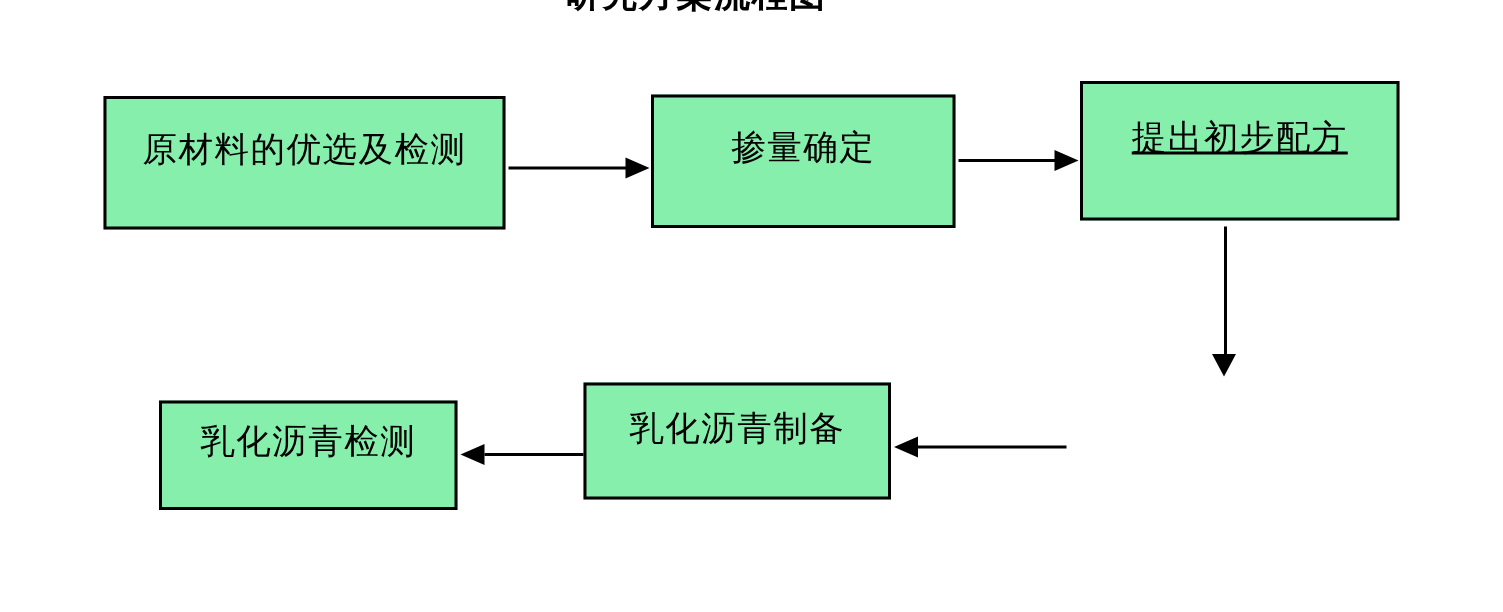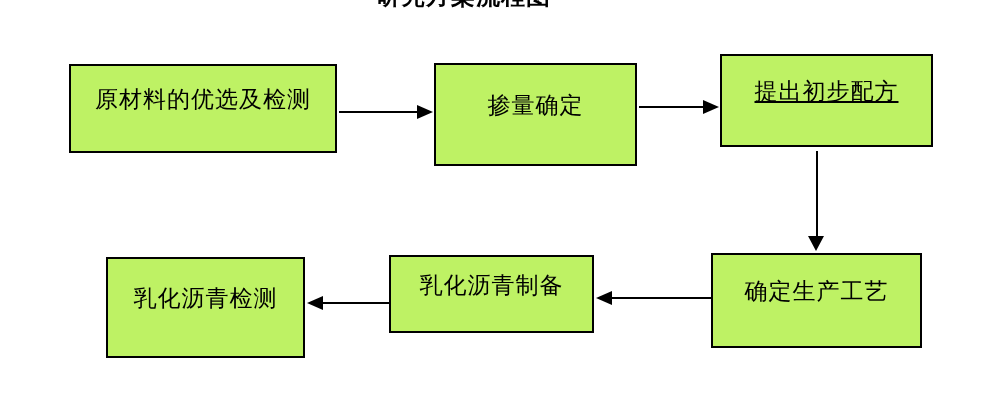--- a/index.html
+++ b/index.html
@@ -23,35 +23,35 @@
     font-size: 24px;
     font-weight: bold;
     letter-spacing: 1px;
     white-space: nowrap;
     color: #000000;
   }
   .node {
     position: absolute;
     box-sizing: border-box;
     border: 2px solid #000000;
-    background: #bef264;
+    background: #86efac;
     display: flex;
     align-items: center;
     justify-content: center;
     padding-bottom: 18px;
     font-size: 23px;
     letter-spacing: 1px;
     white-space: nowrap;
   }
   .node-1 { left: 69px;  top: 64px;  width: 268px; height: 89px; }
-  .node-2 { left: 434px; top: 63px;  width: 203px; height: 103px; }
+  .node-2 { left: 434px; top: 63px;  width: 203px; height: 89px; }
   .node-3 { left: 720px; top: 54px;  width: 213px; height: 93px; text-decoration: underline; }
   .node-4 { left: 711px; top: 253px; width: 211px; height: 95px; }
   .node-5 { left: 389px; top: 255px; width: 205px; height: 78px; }
-  .node-6 { left: 106px; top: 257px; width: 199px; height: 101px; }
+  .node-6 { left: 106px; top: 267px; width: 199px; height: 73px; }
 
   .line {
     position: absolute;
     background: #000000;
   }
   .head {
     position: absolute;
     width: 0;
     height: 0;
   }
@@ -99,23 +99,20 @@
   </div>
 
   <div class="node node-2">
     <span>掺量确定</span>
   </div>
 
   <div class="node node-3">
     <span>提出初步配方</span>
   </div>
 
-  <div class="node node-4">
-    <span>确定生产工艺</span>
-  </div>
 
   <div class="node node-5">
     <span>乳化沥青制备</span>
   </div>
 
   <div class="node node-6">
     <span>乳化沥青检测</span>
   </div>
 
   <div>

